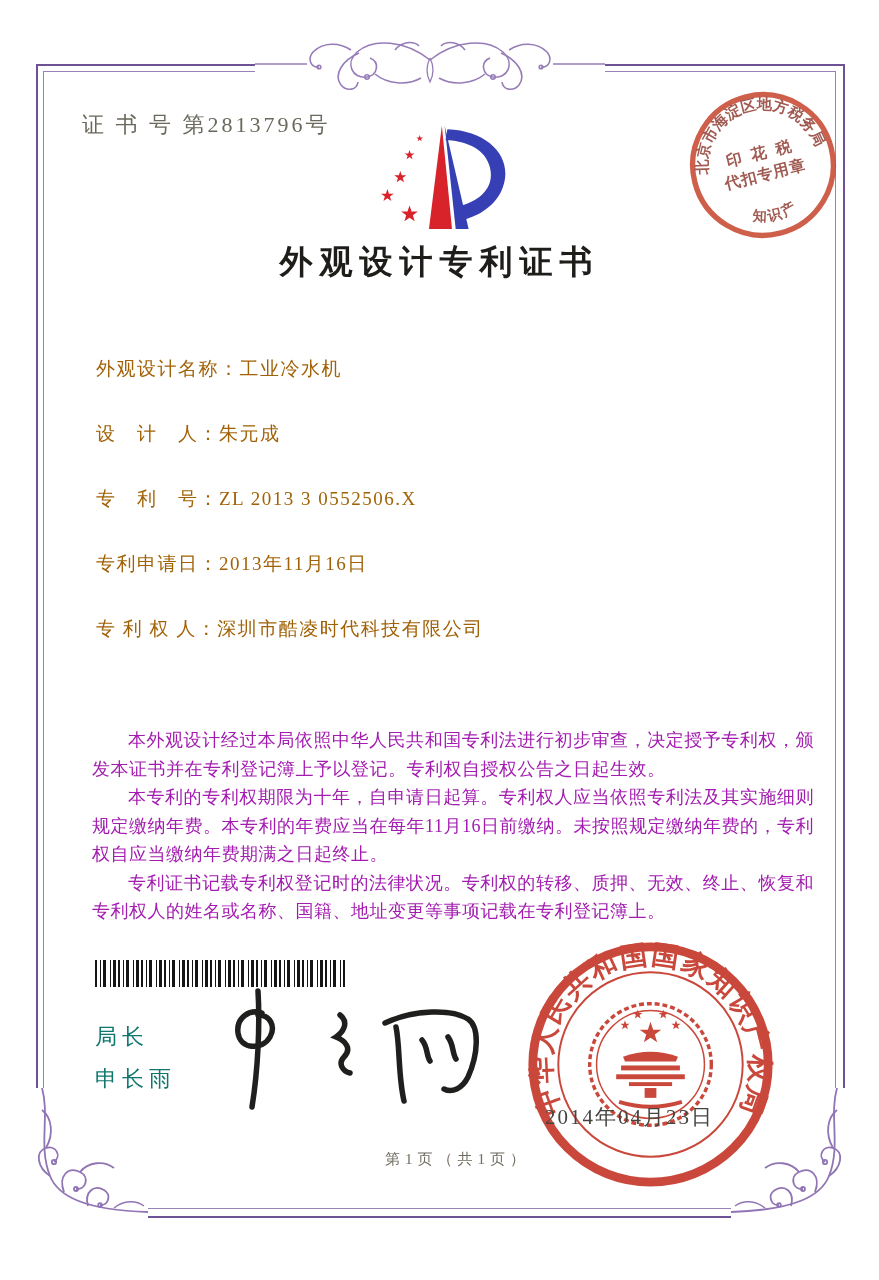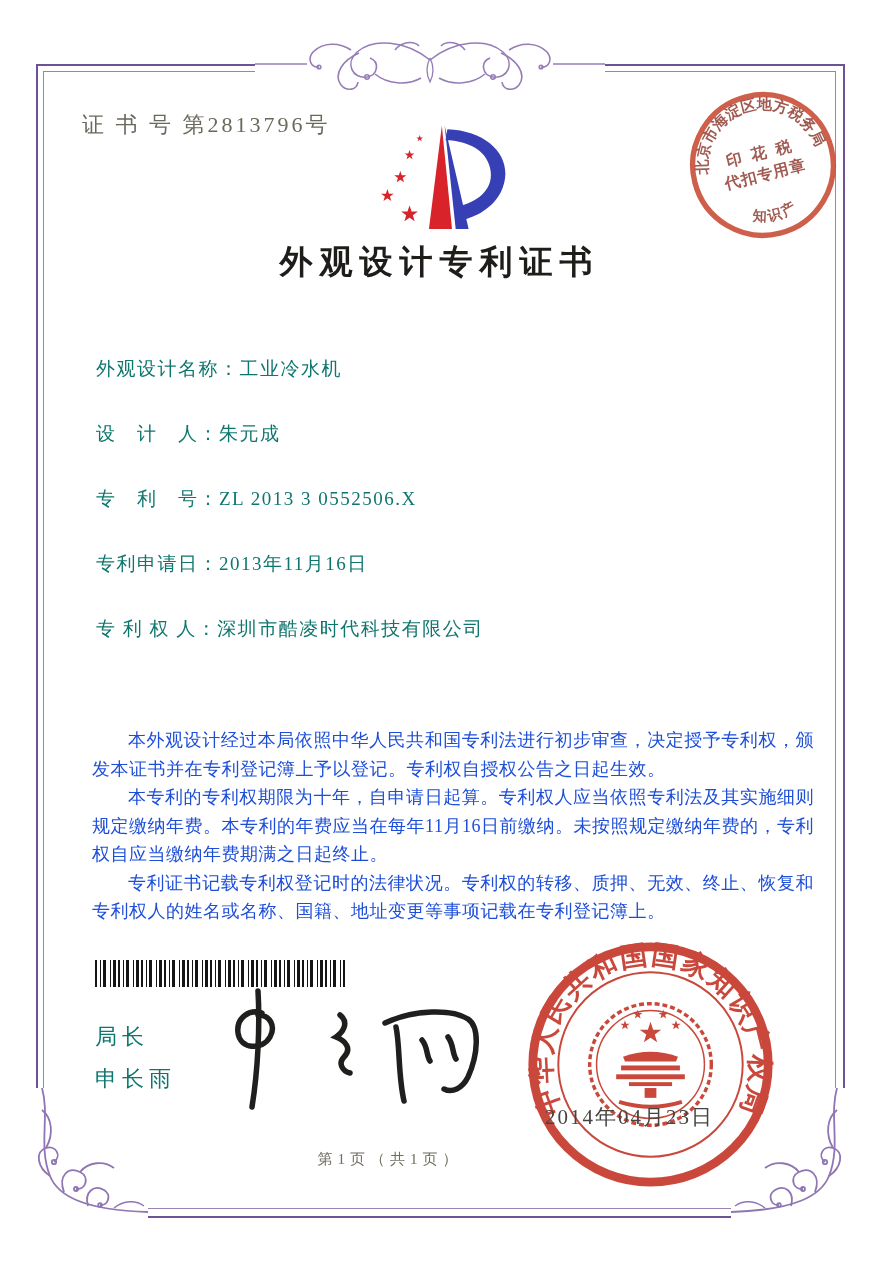--- a/index.html
+++ b/index.html
@@ -18,42 +18,42 @@
   .orn-bl{left:24px;top:1088px;width:124px;height:152px;}
   .orn-br{left:731px;top:1088px;width:124px;height:152px;}
   
   .cert-no{position:absolute;left:82px;top:110px;z-index:3;
     font-size:22px;letter-spacing:3px;color:#6b685c;}
   .logo{position:absolute;left:345px;top:120px;z-index:3;}
   .title{position:absolute;left:0;top:240px;width:879px;text-align:center;z-index:3;
     font-size:33px;font-weight:bold;letter-spacing:7px;color:#1e1d1a;}
   .fields{position:absolute;left:96px;top:356px;z-index:3;}
   .field-row{height:24px;margin-bottom:41px;font-size:19px;letter-spacing:1.5px;
-    color:#0f766e;white-space:nowrap;}
+    color:#a16207;white-space:nowrap;}
   .paragraphs{position:absolute;left:92px;top:726px;width:722px;z-index:3;
-    font-size:18px;line-height:28.5px;color:#1d4ed8;text-align:justify;letter-spacing:0.5px;}
+    font-size:18px;line-height:28.5px;color:#a21caf;text-align:justify;letter-spacing:0.5px;}
   .paragraphs p{margin:0;text-indent:2em;}
   .barcode{position:absolute;left:95px;top:960px;width:250px;height:27px;z-index:3;
     background-image:repeating-linear-gradient(90deg,
       #151515 0 2px,transparent 2px 5px,
       #151515 5px 6px,transparent 6px 8px,
       #151515 8px 11px,transparent 11px 15px,
       #151515 15px 16px,transparent 16px 18px,
       #151515 18px 21px,transparent 21px 23px);}
   .officer{position:absolute;left:95px;top:1022px;z-index:3;color:#0f766e;}
   .officer .line{font-size:22px;letter-spacing:5px;height:42px;
     font-family:"Liberation Sans","DejaVu Sans",sans-serif;}
   .signature{position:absolute;left:200px;top:985px;z-index:4;}
   
   .seal{position:absolute;left:523px;top:937px;width:255px;height:255px;z-index:3;opacity:0.92;}
   .seal-date{position:absolute;left:545px;top:1103px;width:200px;z-index:4;
     font-size:21px;letter-spacing:2px;color:#454540;}
   .tax-stamp{position:absolute;left:680px;top:82px;width:166px;height:166px;z-index:3;
     transform:rotate(-14deg);opacity:0.9;}
-  .footer{position:absolute;left:250px;top:1150px;width:280px;text-align:center;z-index:3;
+  .footer{position:absolute;left:250px;top:1150px;width:280px;text-align:right;z-index:3;
     font-size:15px;letter-spacing:5px;color:#706c60;}
 </style>
 </head>
 <body>
 
 <div class="page">
 
   <div class="frame-outer"></div>
   <div class="frame-inner"></div>
 

